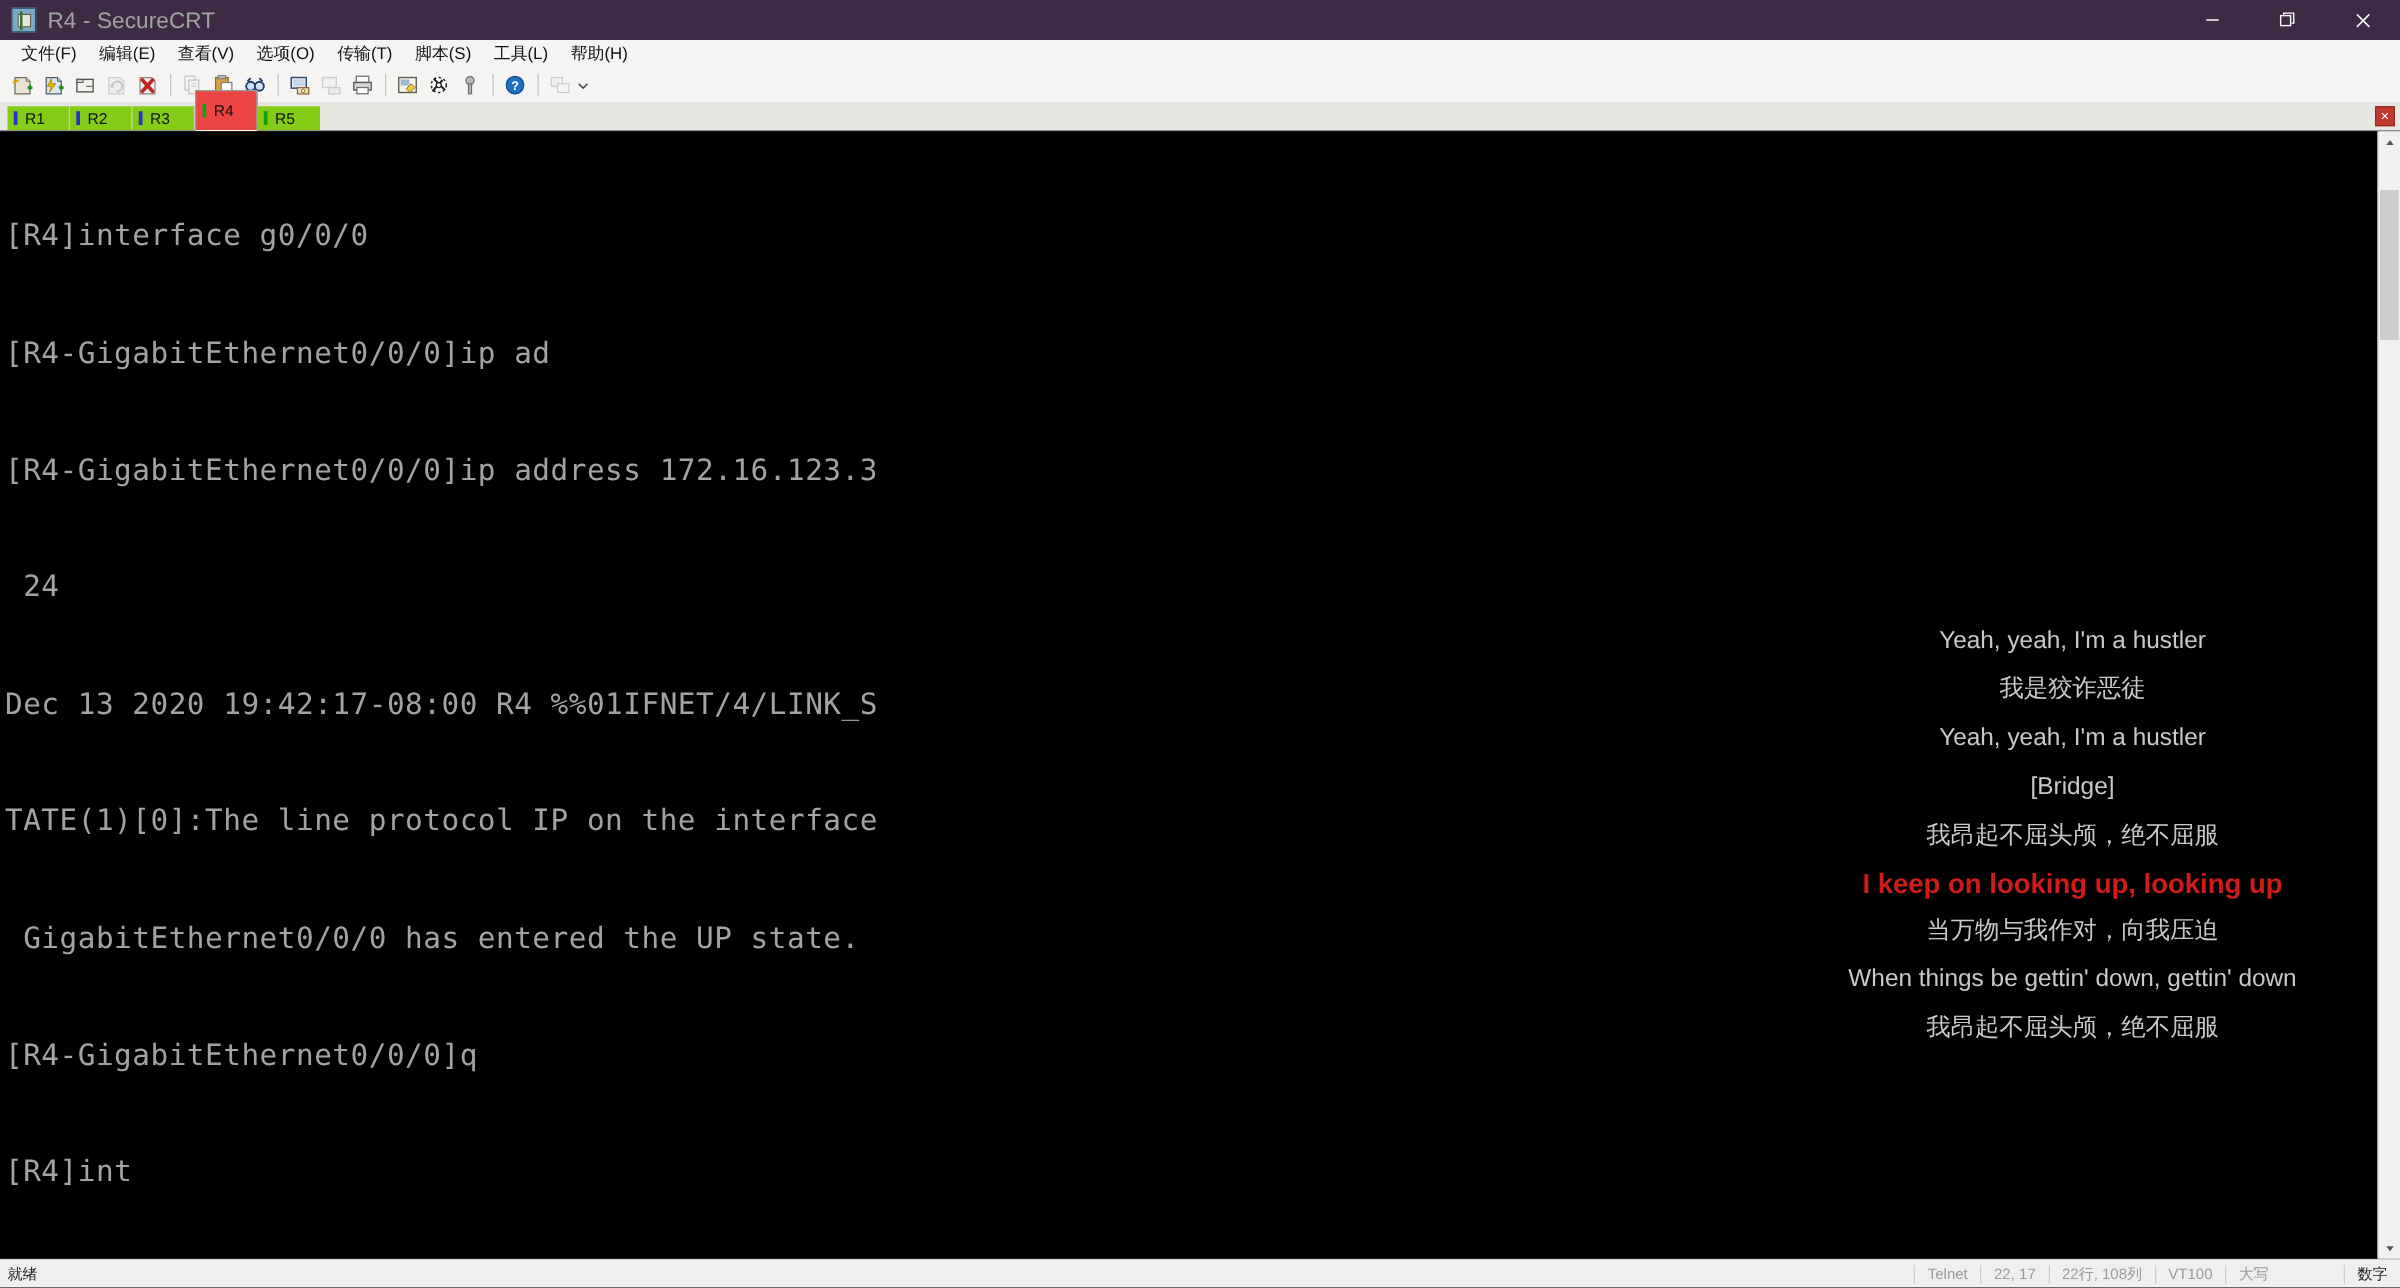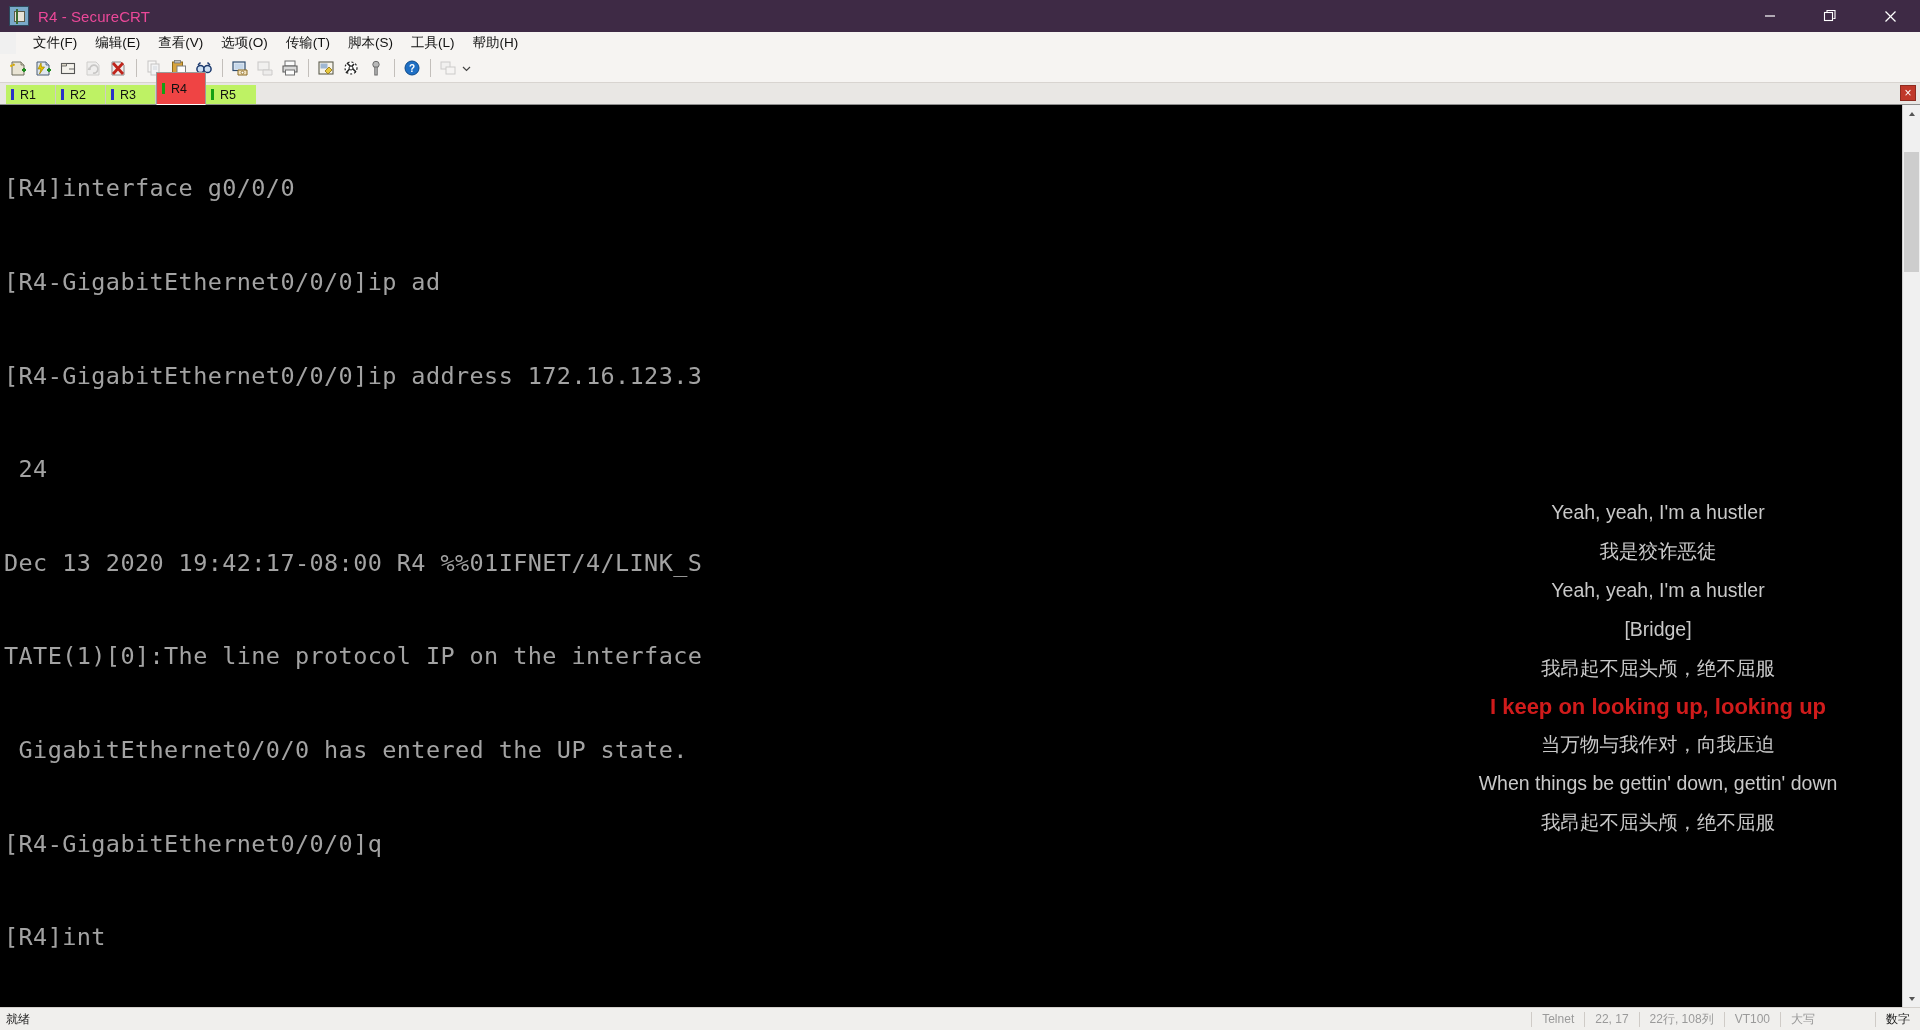--- a/index.html
+++ b/index.html
@@ -52,22 +52,22 @@
     box-sizing: border-box;
   }
   .titlebar-icon::after {
     content: "";
     position: absolute;
     left: 6px; top: 2px;
     width: 2px; height: 15px;
     background: #3c6e33;
   }
   .titlebar-title {
-    color: #ec4899;
-    font-size: 15px;
+    color: #a3a3a3;
+    font-size: 18px;
     letter-spacing: 0.1px;
     white-space: nowrap;
   }
   .win-buttons {
     position: absolute;
     right: 0; top: 0;
     height: 32px;
     display: flex;
   }
   .win-btn {
@@ -79,21 +79,20 @@
 
   
   .menubar {
     height: 22px;
     flex: 0 0 22px;
     background: #f6f4f2;
     display: flex;
     align-items: center;
     padding-left: 8px;
     user-select: none;
-    margin-left: 16px;
   }
   .menu-item {
     font-size: 13.5px;
     color: #111;
     padding: 2px 9px 3px 9px;
     white-space: nowrap;
     line-height: 16px;
   }
 
   
@@ -138,21 +137,21 @@
     user-select: none;
   }
   .tab {
     height: 19px;
     min-width: 50px;
     display: flex;
     align-items: center;
     padding: 0 10px 0 5px;
     font-size: 12.5px;
     color: #111;
-    background: #bef264;
+    background: #84cc16;
     border-right: 1px solid #cfcbc7;
     box-sizing: border-box;
   }
   .tab.active {
     background: #ef4444;
     border: 1px solid #9a9a9a;
     border-bottom: 1px solid #ffffff;
     height: 33px;
     margin-bottom: -1px;
     font-weight: normal;

